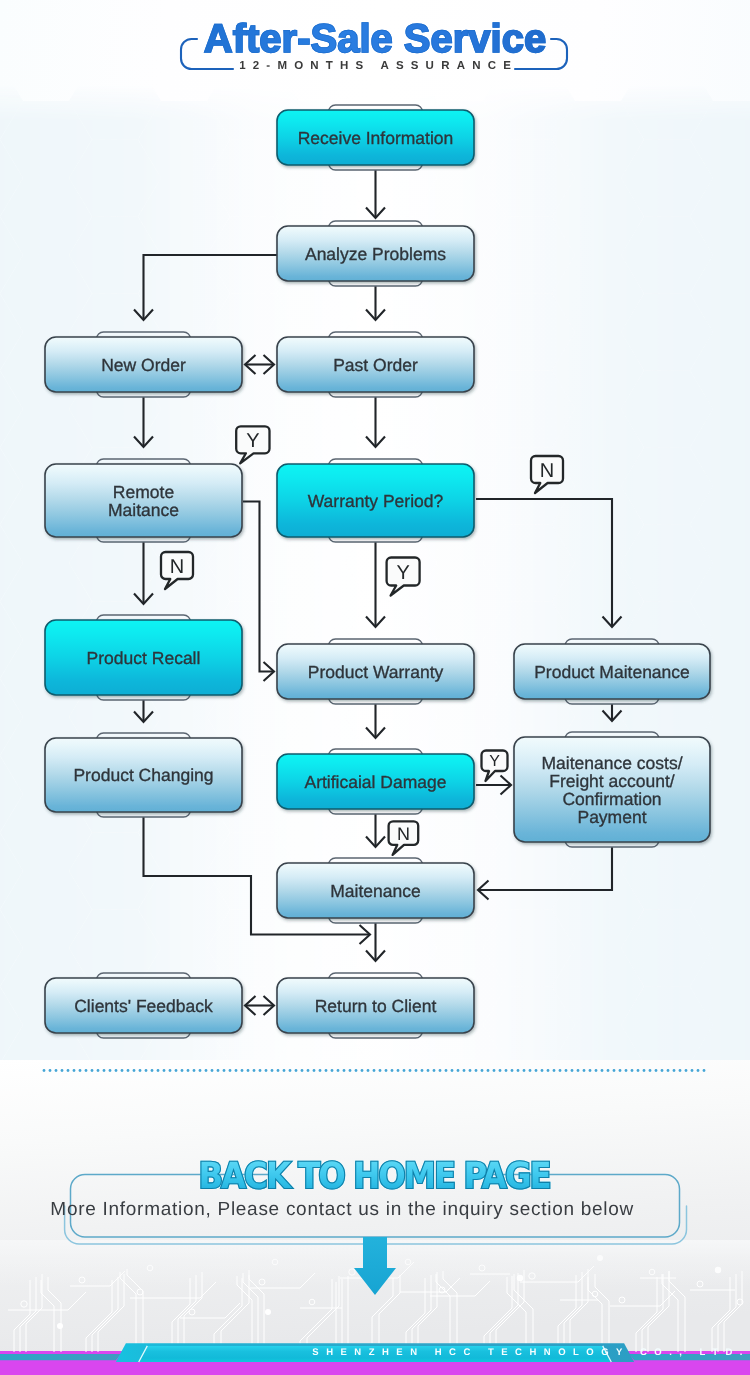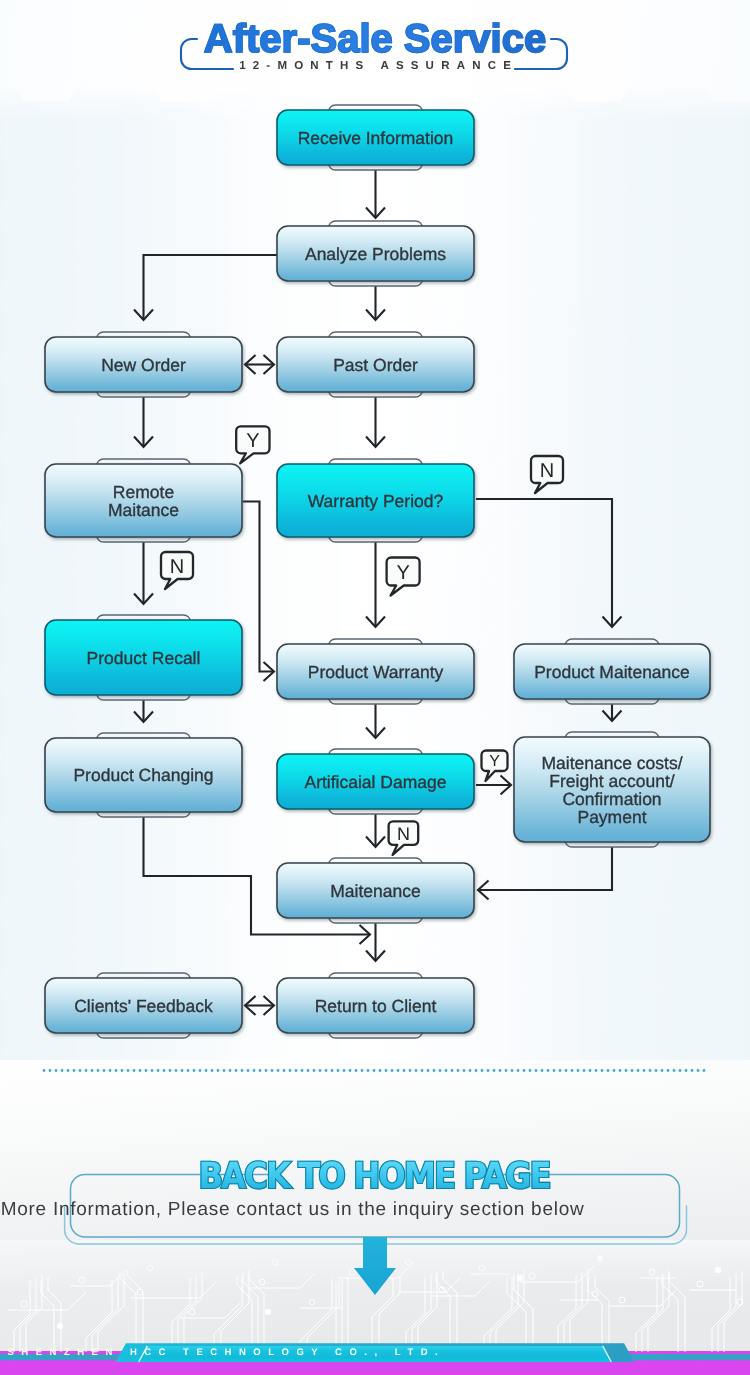--- a/index.html
+++ b/index.html
@@ -41,24 +41,24 @@
              font-family:"DejaVu Sans Condensed","DejaVu Sans",sans-serif;
              background:linear-gradient(180deg,#4fd5f2 0%,#3ccaef 38%,#1db1dd 88%,#14a3d1 100%);
              -webkit-background-clip:text;background-clip:text;color:transparent;
              -webkit-text-stroke:2.1px #0f7fa8;paint-order:stroke fill;}
   #cta-title-fg{position:absolute;left:0;top:1159px;width:750px;text-align:center;
              font-size:36px;font-weight:bold;letter-spacing:-2px;line-height:36px;
              text-indent:-2px;
              font-family:"DejaVu Sans Condensed","DejaVu Sans",sans-serif;
              background:linear-gradient(180deg,#5ed9f6 0%,#44ccf0 35%,#2ebde6 70%,#1aa8d8 100%);
              -webkit-background-clip:text;background-clip:text;color:transparent;}
-  #cta-text{position:absolute;left:0;top:1199px;width:634px;text-align:left;
+  #cta-text{position:absolute;left:0;top:1199px;width:634px;text-align:right;
             font-size:19px;letter-spacing:0.72px;text-indent:0.72px;color:#393d42;
             line-height:22px;font-family:"Liberation Sans",sans-serif;}
-  #company{position:absolute;left:0;top:1347px;width:750px;text-align:left;
+  #company{position:absolute;left:0;top:1347px;width:750px;text-align:right;
            font-size:9.5px;font-weight:bold;letter-spacing:7.5px;color:#f4feff;
            text-indent:7.5px;line-height:12px;
            font-family:"Liberation Sans",sans-serif;}
 </style>
 </head>
 <body>
 
 <div id="root">
 
   <svg class="abs" style="left:0;top:0" width="750" height="1375" viewBox="0 0 750 1375">

